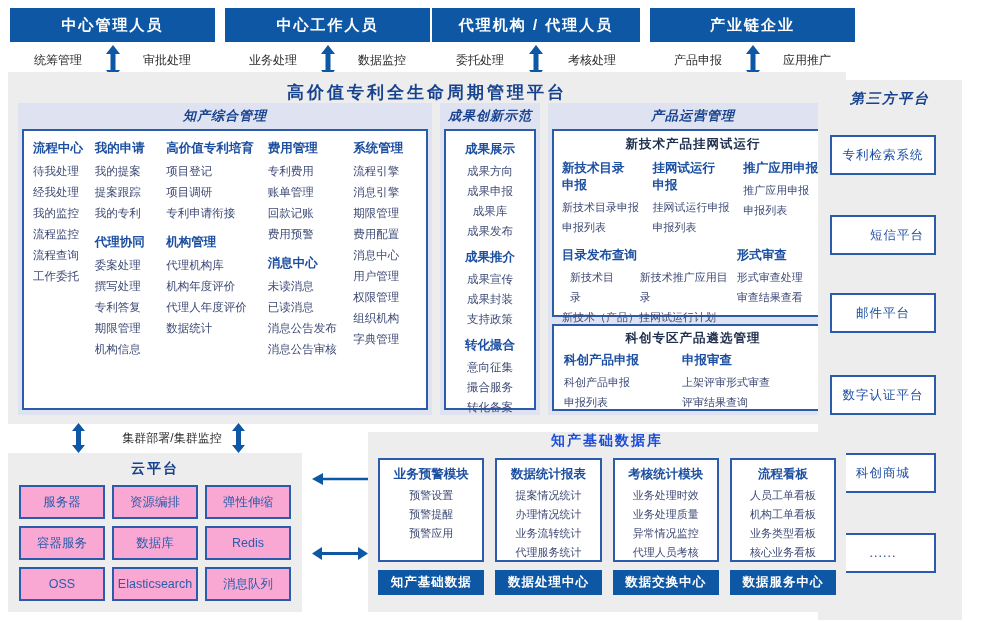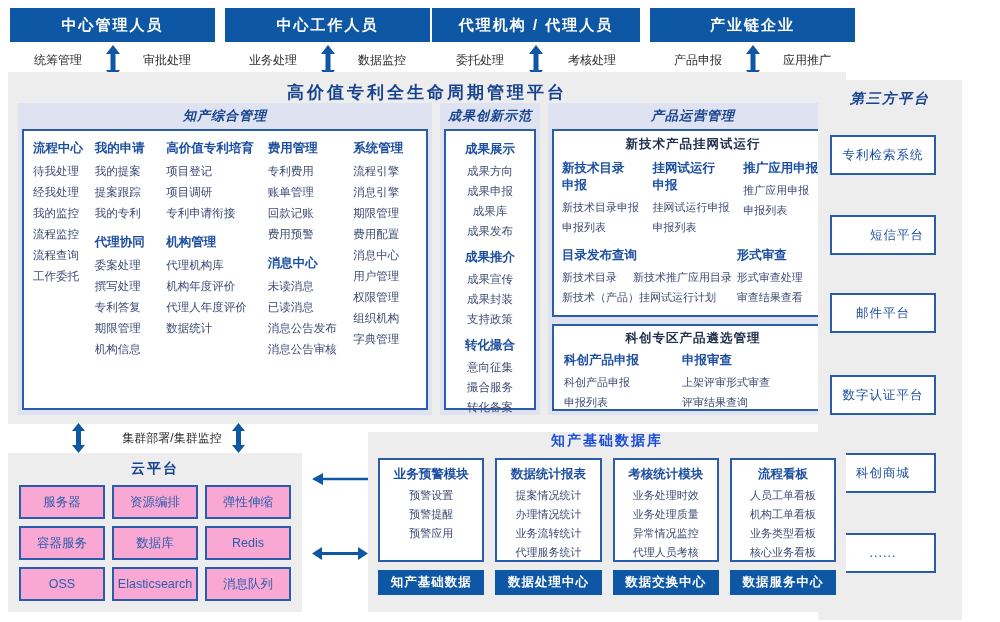--- a/index.html
+++ b/index.html
@@ -58,21 +58,21 @@
   .po-box2 { left:4px; right:4px; top:221px; height:87px; padding:4px 10px; }
   .po-title { text-align:center; font-weight:bold; font-size:12.5px; color:#20304f; margin-bottom:3px; letter-spacing:1px; }
   .po-cols { display:flex; justify-content:space-between; }
   .pcol { width:92px; } .pcol:last-child { width:82px; }
   .pcol .col-h { margin:4px 0 3px; white-space:normal; line-height:17px; }
   .pcol .col-h.wrap { max-width:72px; }
   .pcol .col-i, .pc-i { font-size:11px; color:#3e4a75; line-height:20px; }
   .po-row2 { display:flex; justify-content:space-between; margin-top:8px; }
   .po-cat { width:176px; } .po-rev { width:88px; }
   .po-cat .col-h, .po-rev .col-h, .po-box2 .col-h { margin:2px 0 3px; }
-  .cat-line { display:flex; gap:16px; }
+  .cat-line { display:flex; gap:16px;margin-left:8px; }
   .sel-cols { display:flex; }
   .sel-col1 { width:118px; } .sel-col2 { width:140px; }
 
   
   .vlabel { position:absolute; writing-mode:vertical-rl; font-size:12px; color:#2b2b2b; letter-spacing:4px; }
 
   
   #tp-panel { left:818px; top:80px; width:144px; height:540px; }
   .tp-title { text-align:center; font-size:14px; font-weight:bold; font-style:italic; color:#17428e; padding-top:10px; letter-spacing:2px; }
   .tp-box {

